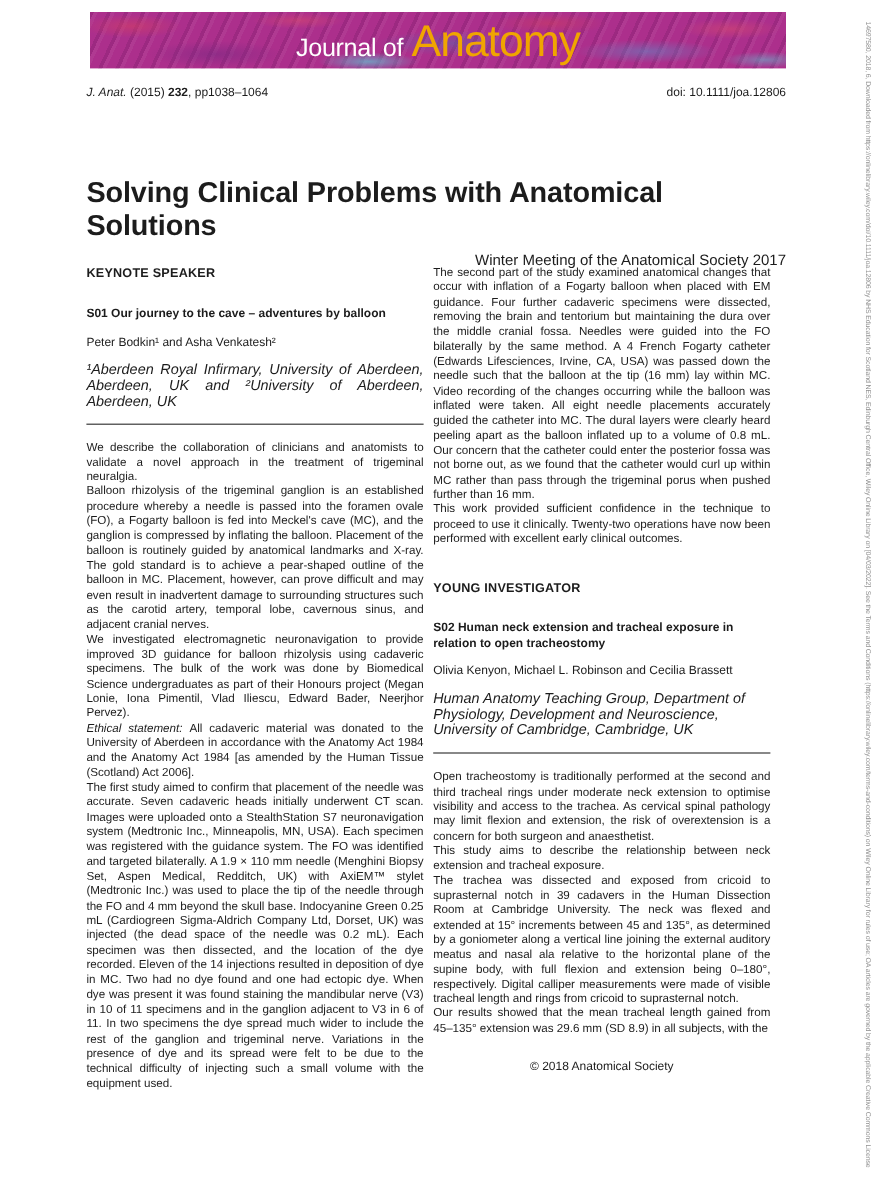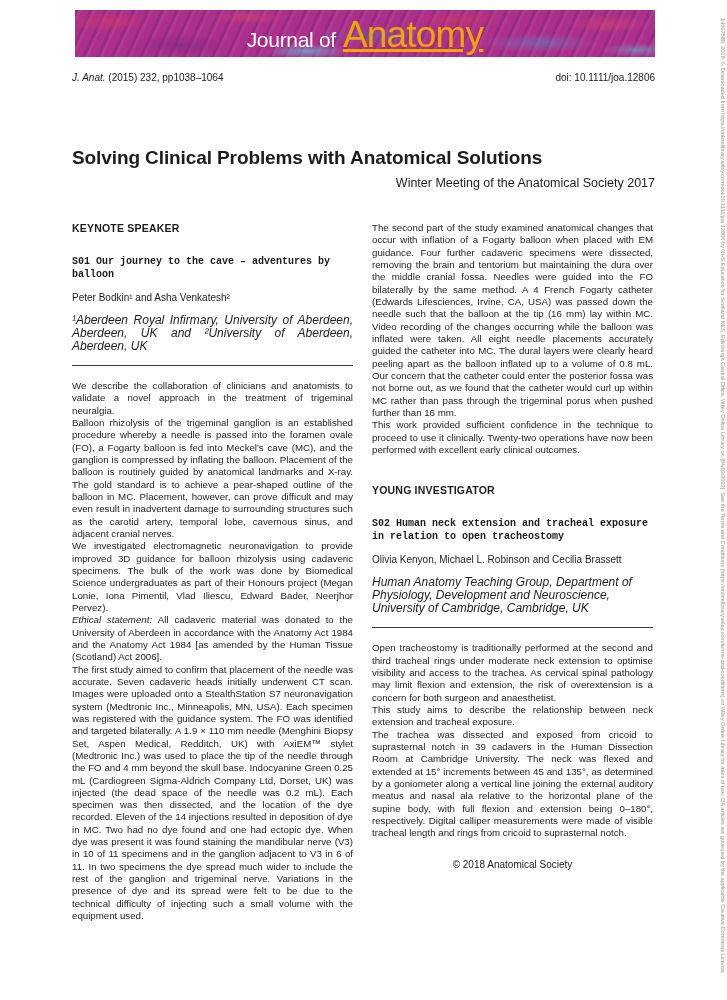--- a/index.html
+++ b/index.html
@@ -21,42 +21,42 @@
       radial-gradient(70px 13px at 66% 20%, rgba(205,60,95,.55) 0%, transparent 70%),
       radial-gradient(85px 14px at 80% 70%, rgba(90,140,200,.50) 0%, transparent 70%),
       radial-gradient(60px 12px at 92% 30%, rgba(214,72,110,.55) 0%, transparent 70%),
       radial-gradient(50px 10px at 97% 85%, rgba(100,185,205,.55) 0%, transparent 70%),
       repeating-linear-gradient(115deg, rgba(100,20,90,.22) 0 3px, rgba(255,255,255,.05) 3px 6px, transparent 6px 13px),
       #ac2f8c;
     overflow:hidden;
   }
   .banner-text { position:absolute; left:0; right:0; bottom:1px; text-align:center; white-space:nowrap; }
   .journal-of { font-size:21px; color:#ffffff; letter-spacing:-0.3px; }
-  .anatomy    { font-size:37px; color:#f0a500; letter-spacing:-0.8px; margin-left:7px;text-decoration:underline; }
+  .anatomy    { font-size:37px; color:#f0a500; letter-spacing:-0.8px; margin-left:7px; }
 
   
   .cite-row {
     position:absolute; left:72px; top:72px; width:583px;
     display:flex; justify-content:space-between; font-size:10px;
   }
   .cite-journal { font-style:italic; }
-  .cite-volume  { font-weight:normal; }
+  .cite-volume  { font-weight:bold; }
 
   
   .title-block { position:absolute; left:72px; top:147px; width:583px; }
-  .article-title { font-size:19px; font-weight:bold; letter-spacing:-0.1px; margin:0; }
+  .article-title { font-size:24px; font-weight:bold; letter-spacing:-0.1px; margin:0; }
   .article-subtitle { font-size:12.5px; margin:7px 0 0 0;text-align:right; }
 
   
-  .columns { position:absolute; left:72px; top:222px; width:583px; display:flex; gap:19px; }
+  .columns { position:absolute; left:72px; top:222px; width:583px; display:flex; gap:8px; }
   .col { width:281px; }
 
   .section-heading { font-size:10.5px; font-weight:bold; letter-spacing:.2px; line-height:12px; margin:0 0 22px 0; }
   .section-heading.spaced { margin-top:28px; }
-  .abstract-title { font-size:10px; font-weight:bold; line-height:12.5px; margin:0 0 11px 0;font-family:Liberation Mono, monospace; }
+  .abstract-title { font-size:10px; font-weight:bold; line-height:12.5px; margin:0 0 11px 0; }
   .authors { font-size:10px; line-height:12px; margin:0 0 10px 0; }
   .affiliation { font-size:12px; font-style:italic; line-height:13px; margin:0; text-align:justify; }
   .affiliation.no-justify { text-align:left; }
   .rule { border:none; border-top:1px solid #3a3a3a; margin:12px 0 14px 0; }
 
   .body-text p { margin:0; font-size:9.7px; line-height:12.33px; text-align:justify; }
   .lead-italic { font-style:italic; }
 
   .copyright { font-size:10px; text-align:center; margin-top:20px; }
 
@@ -117,20 +117,21 @@
 
       <h3 class="abstract-title">S02 Human neck extension and tracheal exposure in relation to open tracheostomy</h3>
       <div class="authors">Olivia Kenyon, Michael L. Robinson and Cecilia Brassett</div>
       <div class="affiliation no-justify">Human Anatomy Teaching Group, Department of Physiology, Development and Neuroscience, University of Cambridge, Cambridge, UK</div>
       <hr class="rule">
 
       <div class="body-text">
         <p><span class="lead-italic"></span><span>Open tracheostomy is traditionally performed at the second and third tracheal rings under moderate neck extension to optimise visibility and access to the trachea. As cervical spinal pathology may limit flexion and extension, the risk of overextension is a concern for both surgeon and anaesthetist.</span></p>
         <p><span class="lead-italic"></span><span>This study aims to describe the relationship between neck extension and tracheal exposure.</span></p>
         <p><span class="lead-italic"></span><span>The trachea was dissected and exposed from cricoid to suprasternal notch in 39 cadavers in the Human Dissection Room at Cambridge University. The neck was flexed and extended at 15° increments between 45 and 135°, as determined by a goniometer along a vertical line joining the external auditory meatus and nasal ala relative to the horizontal plane of the supine body, with full flexion and extension being 0–180°, respectively. Digital calliper measurements were made of visible tracheal length and rings from cricoid to suprasternal notch.</span></p>
+        <p><span class="lead-italic"></span><span>Our results showed that the mean tracheal length gained from 45–135° extension was 29.6 mm (SD 8.9) in all subjects, with the</span></p>
       </div>
 
       <div class="copyright">© 2018 Anatomical Society</div>
     </div>
   </div>
 
   <div class="watermark">14697580, 2018, 6, Downloaded from https://onlinelibrary.wiley.com/doi/10.1111/joa.12806 by NHS Education for Scotland NES, Edinburgh Central Office, Wiley Online Library on [04/03/2022]. See the Terms and Conditions (https://onlinelibrary.wiley.com/terms-and-conditions) on Wiley Online Library for rules of use; OA articles are governed by the applicable Creative Commons License</div>
 
 </div>
 

